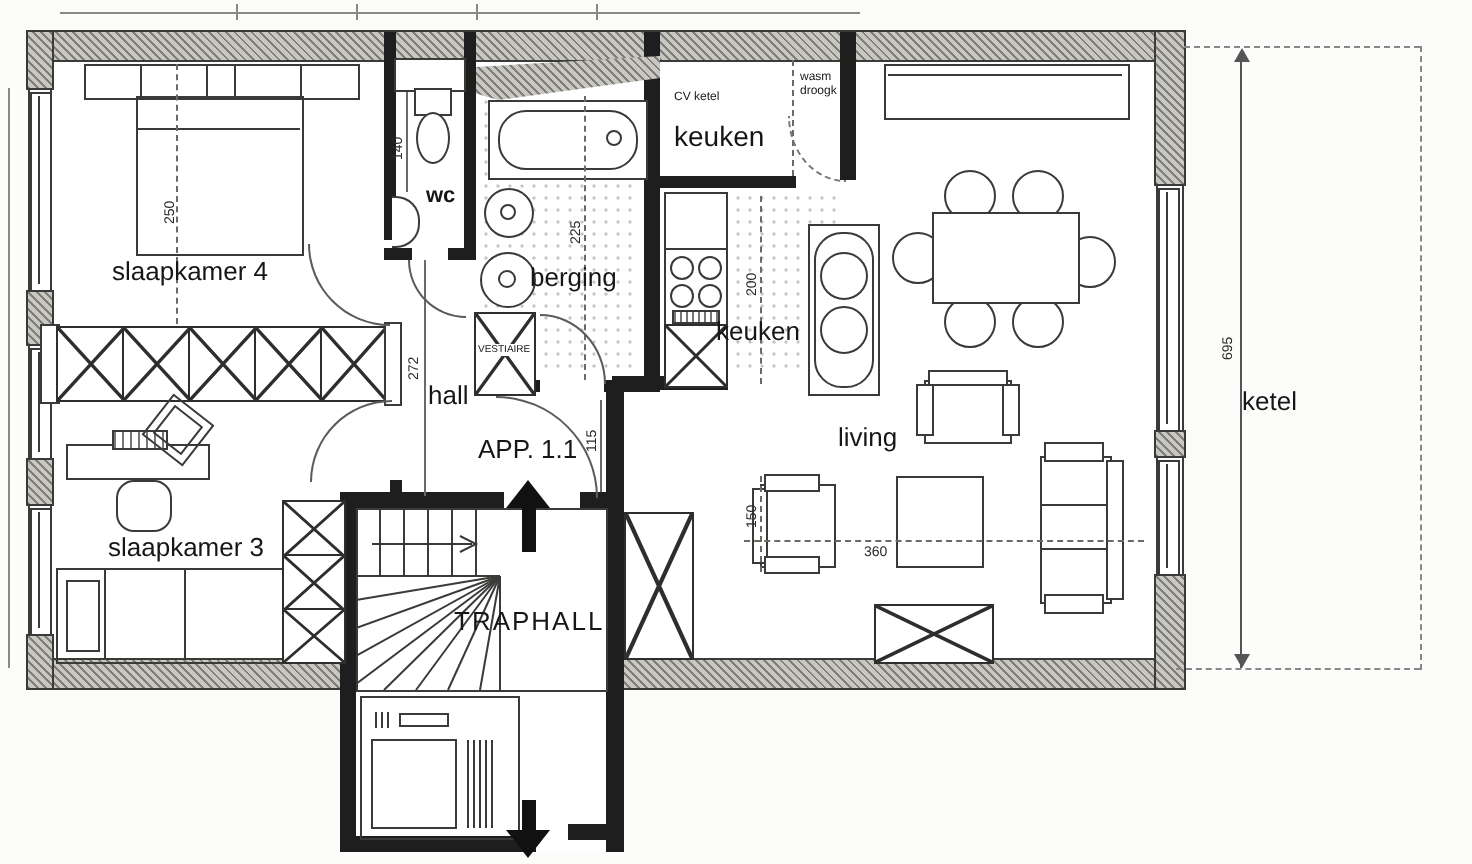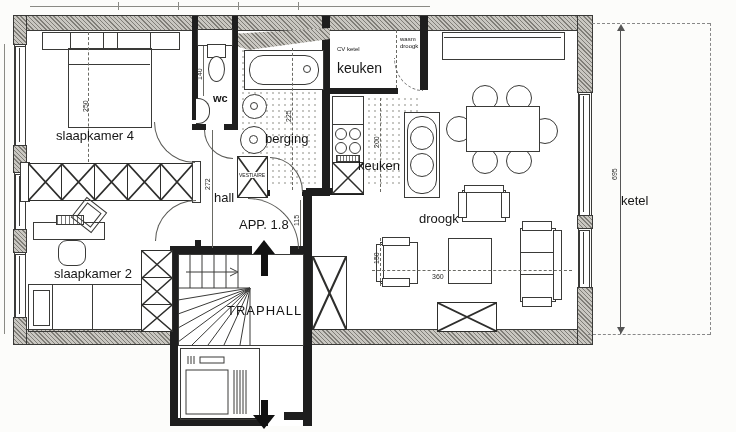--- a/index.html
+++ b/index.html
@@ -323,19 +323,19 @@
   <div class="tri" style="left:617px;top:24px;border-left:4px solid transparent;border-right:4px solid transparent;border-bottom:7px solid #555"></div>
   <div class="tri" style="left:617px;top:327px;border-left:4px solid transparent;border-right:4px solid transparent;border-top:7px solid #555"></div>
   <div class="dim rot" style="left:611px;top:180px">695</div>
 
   <div class="lbl" style="left:56px;top:128px;font-size:13px">slaapkamer 4</div>
   <div class="lbl" style="left:213px;top:92px;font-size:11px;font-weight:bold">wc</div>
   <div class="lbl" style="left:265px;top:131px;font-size:13px">berging</div>
   <div class="lbl" style="left:337px;top:60px;font-size:14px">keuken</div>
   <div class="lbl" style="left:358px;top:158px;font-size:13px">keuken</div>
   <div class="lbl" style="left:214px;top:190px;font-size:13px">hall</div>
-  <div class="lbl" style="left:239px;top:217px;font-size:13px">APP. 1.8</div>
+  <div class="lbl" style="left:239px;top:217px;font-size:13px">APP. 1.1</div>
   <div class="lbl" style="left:227px;top:303px;font-size:13px;letter-spacing:1px">TRAPHALL</div>
-  <div class="lbl" style="left:419px;top:211px;font-size:13px">droogk</div>
-  <div class="lbl" style="left:54px;top:266px;font-size:13px">slaapkamer 2</div>
+  <div class="lbl" style="left:419px;top:211px;font-size:13px">living</div>
+  <div class="lbl" style="left:54px;top:266px;font-size:13px">slaapkamer 3</div>
   <div class="lbl" style="left:621px;top:193px;font-size:13px">ketel</div>
 
 </div>
 
 </body></html>

